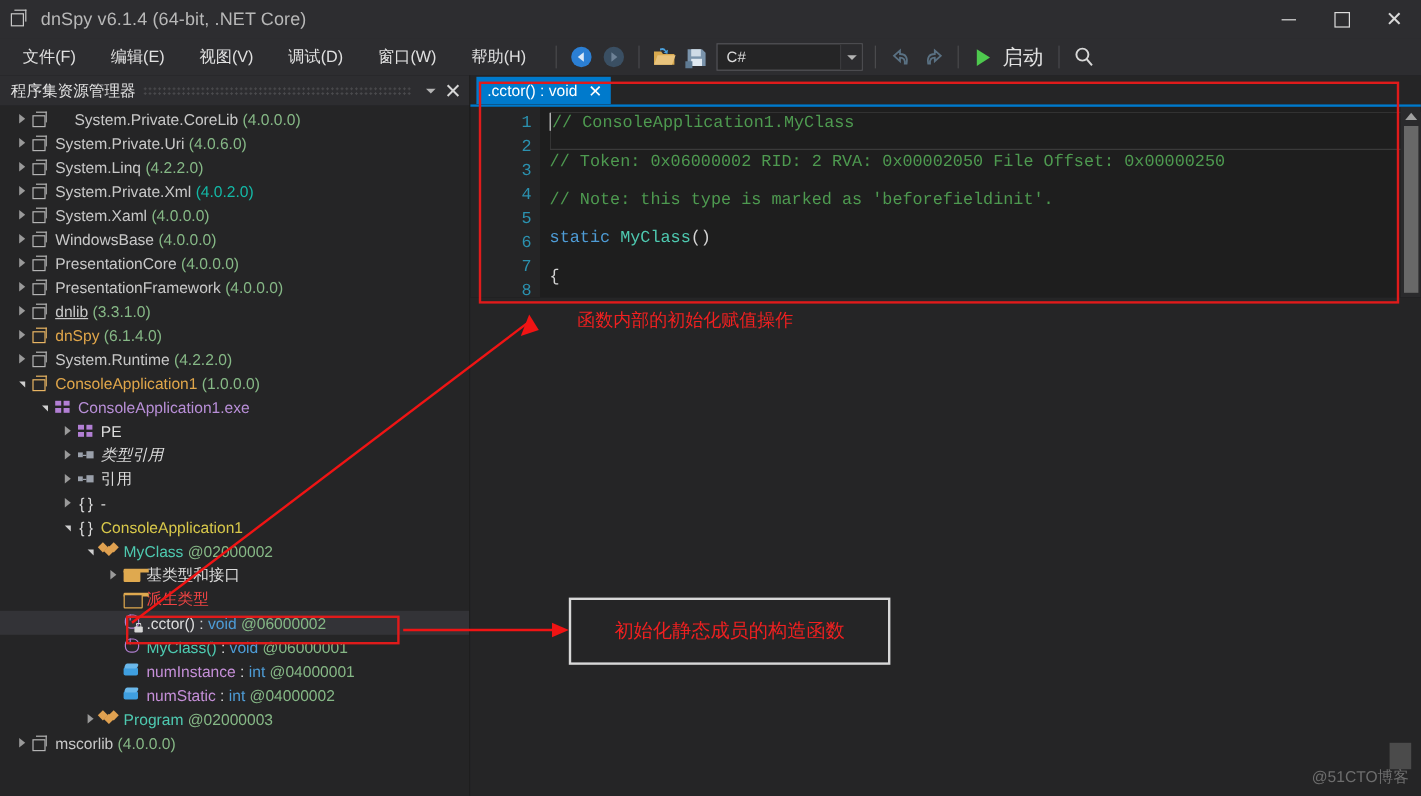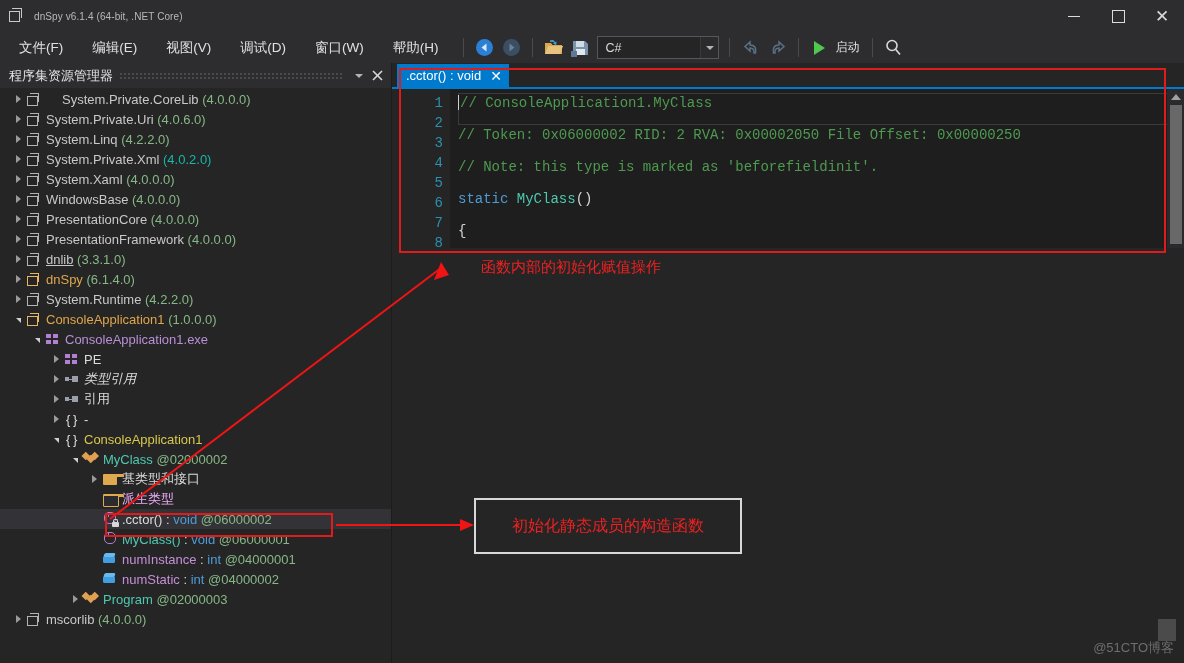--- a/index.html
+++ b/index.html
@@ -38,21 +38,21 @@
     border: 1.6px solid #c8c8c8;
     border-bottom: none; border-left: none;
   }
   .title-icon .sq2 {
     position: absolute; left: 0px; top: 3px;
     width: 9px; height: 9px;
     border: 1.6px solid #c8c8c8;
     background: #2d2d30;
   }
   .title-text {
-    font-size: 10px; color: #b8b8b8;
+    font-size: 15px; color: #b8b8b8;
     letter-spacing: 0.1px;
   }
   .win-controls {
     position: absolute; right: 0; top: 0;
     height: 32px; display: flex;
   }
   .win-btn {
     width: 44px; height: 32px;
     display: flex; align-items: center; justify-content: center;
     color: #d8d8d8;
@@ -99,21 +99,21 @@
     width: 17px; background: #2b2b2e;
     display: flex; align-items: center; justify-content: center;
     border-left: 1px solid #3a3a3d;
   }
   .caret-dn {
     width: 0; height: 0;
     border-left: 4px solid transparent;
     border-right: 4px solid transparent;
     border-top: 4px solid #b4b4b4;
   }
-  .start-label { font-size: 12px; color: #e3e3e3; margin-left: 2px; padding-right: 6px; }
+  .start-label { font-size: 17px; color: #e3e3e3; margin-left: 2px; padding-right: 6px; }
   .play-tri {
     width: 0; height: 0;
     border-top: 7px solid transparent;
     border-bottom: 7px solid transparent;
     border-left: 11px solid #4ec94e;
   }
 
   
   .workarea {
     flex: 1 1 auto;
@@ -771,21 +771,21 @@
           </div>
           <div class="trow">
             <span class="tw" style="width: 87px; flex: 0 0 87px;"></span>
             <span class="expander"></span>
             <span class="ticon">
               <span class="ic-folder open">
                 <span class="tab"></span>
                 <span class="f"></span>
               </span>
             </span>
-            <span class="tlabel"><span style="color: #f0abfc;">派生类型</span></span>
+            <span class="tlabel"><span style="color: #ef4444;">派生类型</span></span>
           </div>
           <div class="trow sel">
             <span class="tw" style="width: 87px; flex: 0 0 87px;"></span>
             <span class="expander"></span>
             <span class="ticon">
               <span class="ic-method">
                 <span class="cube"></span>
                 <span class="lock"></span>
               </span>
             </span>

